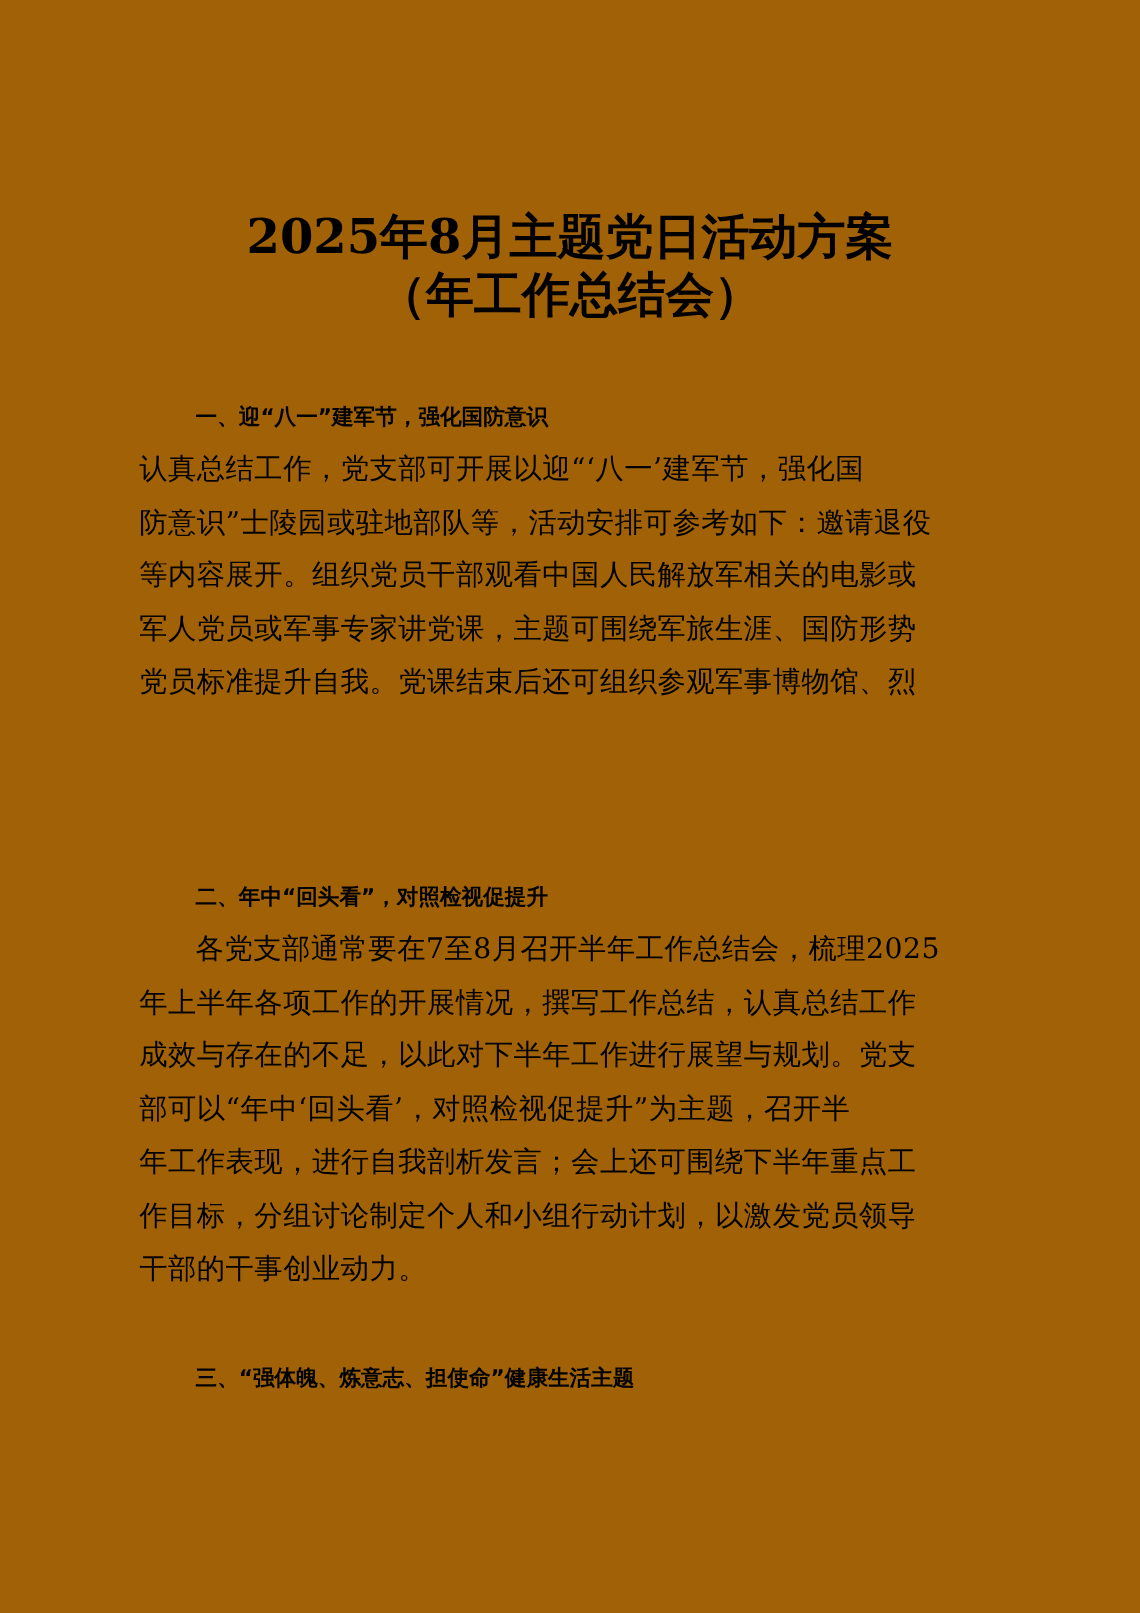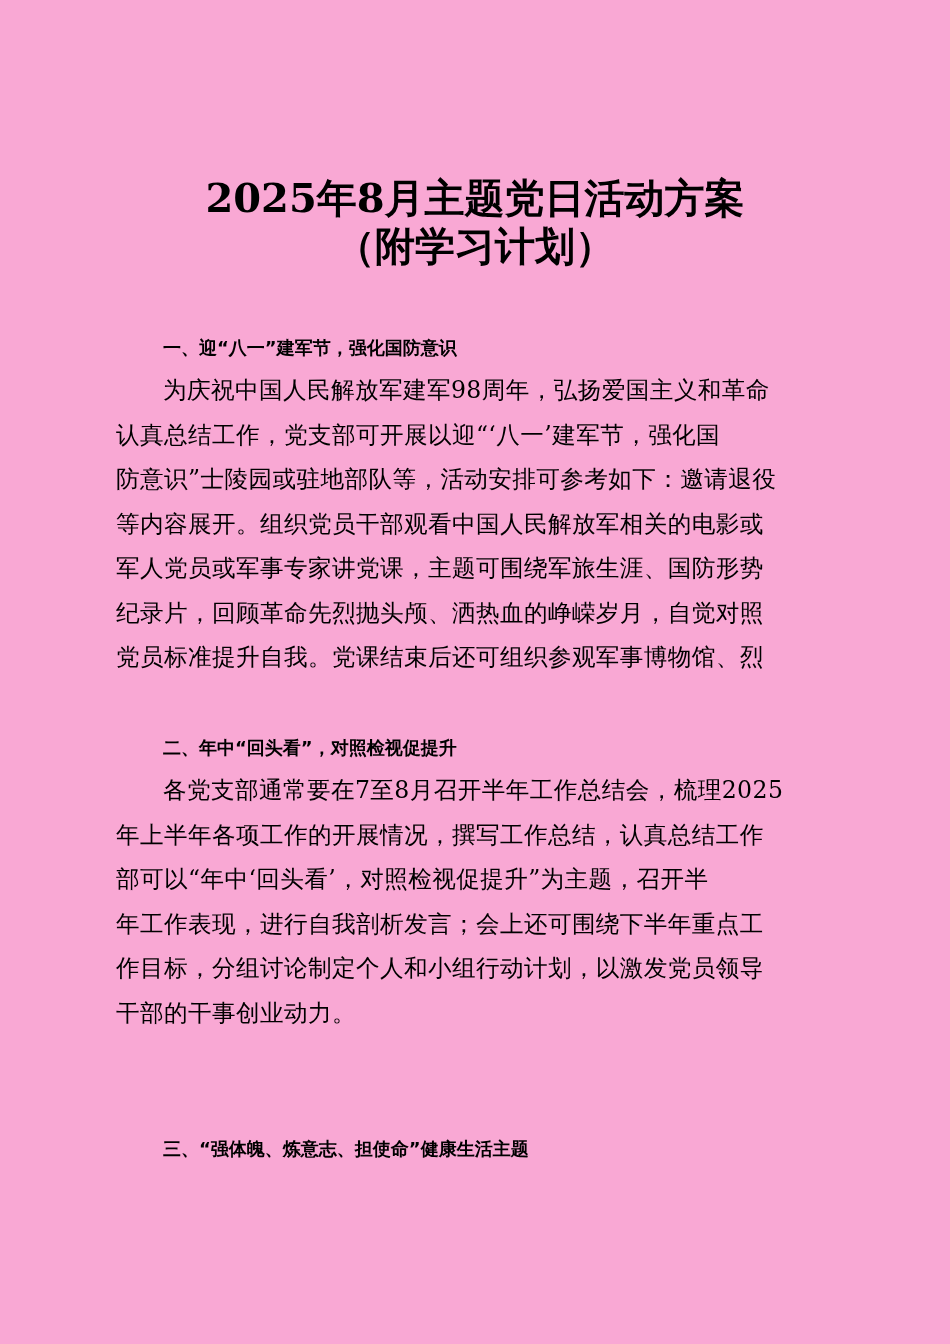--- a/index.html
+++ b/index.html
@@ -12,21 +12,21 @@
       height: 1344px;
       position: relative;
       overflow: hidden;
       font-family: "DejaVu Serif", "Liberation Serif", serif;
       color: #000000;
     }
     .page {
       position: absolute;
       left: 0; top: 0;
       width: 950px; height: 1344px;
-      background: #f9a8d4;
+      background: #a16207;
     }
     .title {
       position: absolute;
       left: 0;
       width: 950px;
       text-align: center;
       font-family: "DejaVu Serif", "Liberation Serif", serif;
       font-weight: bold;
       font-size: 40px;
       line-height: 48px;
@@ -61,37 +61,36 @@
       overflow: hidden;
     }
     .line.first { padding-left: 47px; }
   </style>
 </head>
 <body>
 
 <div class="page">
 
   <div class="title line1">2025年8月主题党日活动方案</div>
-  <div class="title line2">（附学习计划）</div>
+  <div class="title line2">（年工作总结会）</div>
 
   <div class="heading" style="top:333px;">一、迎“八一”建军节，强化国防意识</div>
   <div class="para" style="top:368px;">
-    <span class="line first">为庆祝中国人民解放军建军98周年，弘扬爱国主义和革命</span>
     <span class="line">认真总结工作，党支部可开展以迎“‘八一’建军节，强化国</span>
     <span class="line">防意识”士陵园或驻地部队等，活动安排可参考如下：邀请退役</span>
     <span class="line">等内容展开。组织党员干部观看中国人民解放军相关的电影或</span>
     <span class="line">军人党员或军事专家讲党课，主题可围绕军旅生涯、国防形势</span>
-    <span class="line">纪录片，回顾革命先烈抛头颅、洒热血的峥嵘岁月，自觉对照</span>
     <span class="line">党员标准提升自我。党课结束后还可组织参观军事博物馆、烈</span>
   </div>
 
   <div class="heading" style="top:733px;">二、年中“回头看”，对照检视促提升</div>
   <div class="para" style="top:768px;">
     <span class="line first">各党支部通常要在7至8月召开半年工作总结会，梳理2025</span>
     <span class="line">年上半年各项工作的开展情况，撰写工作总结，认真总结工作</span>
+    <span class="line">成效与存在的不足，以此对下半年工作进行展望与规划。党支</span>
     <span class="line">部可以“年中‘回头看’，对照检视促提升”为主题，召开半</span>
     <span class="line">年工作表现，进行自我剖析发言；会上还可围绕下半年重点工</span>
     <span class="line">作目标，分组讨论制定个人和小组行动计划，以激发党员领导</span>
     <span class="line">干部的干事创业动力。</span>
   </div>
 
   <div class="heading" style="top:1134px;">三、“强体魄、炼意志、担使命”健康生活主题</div>
 
 </div>
 

